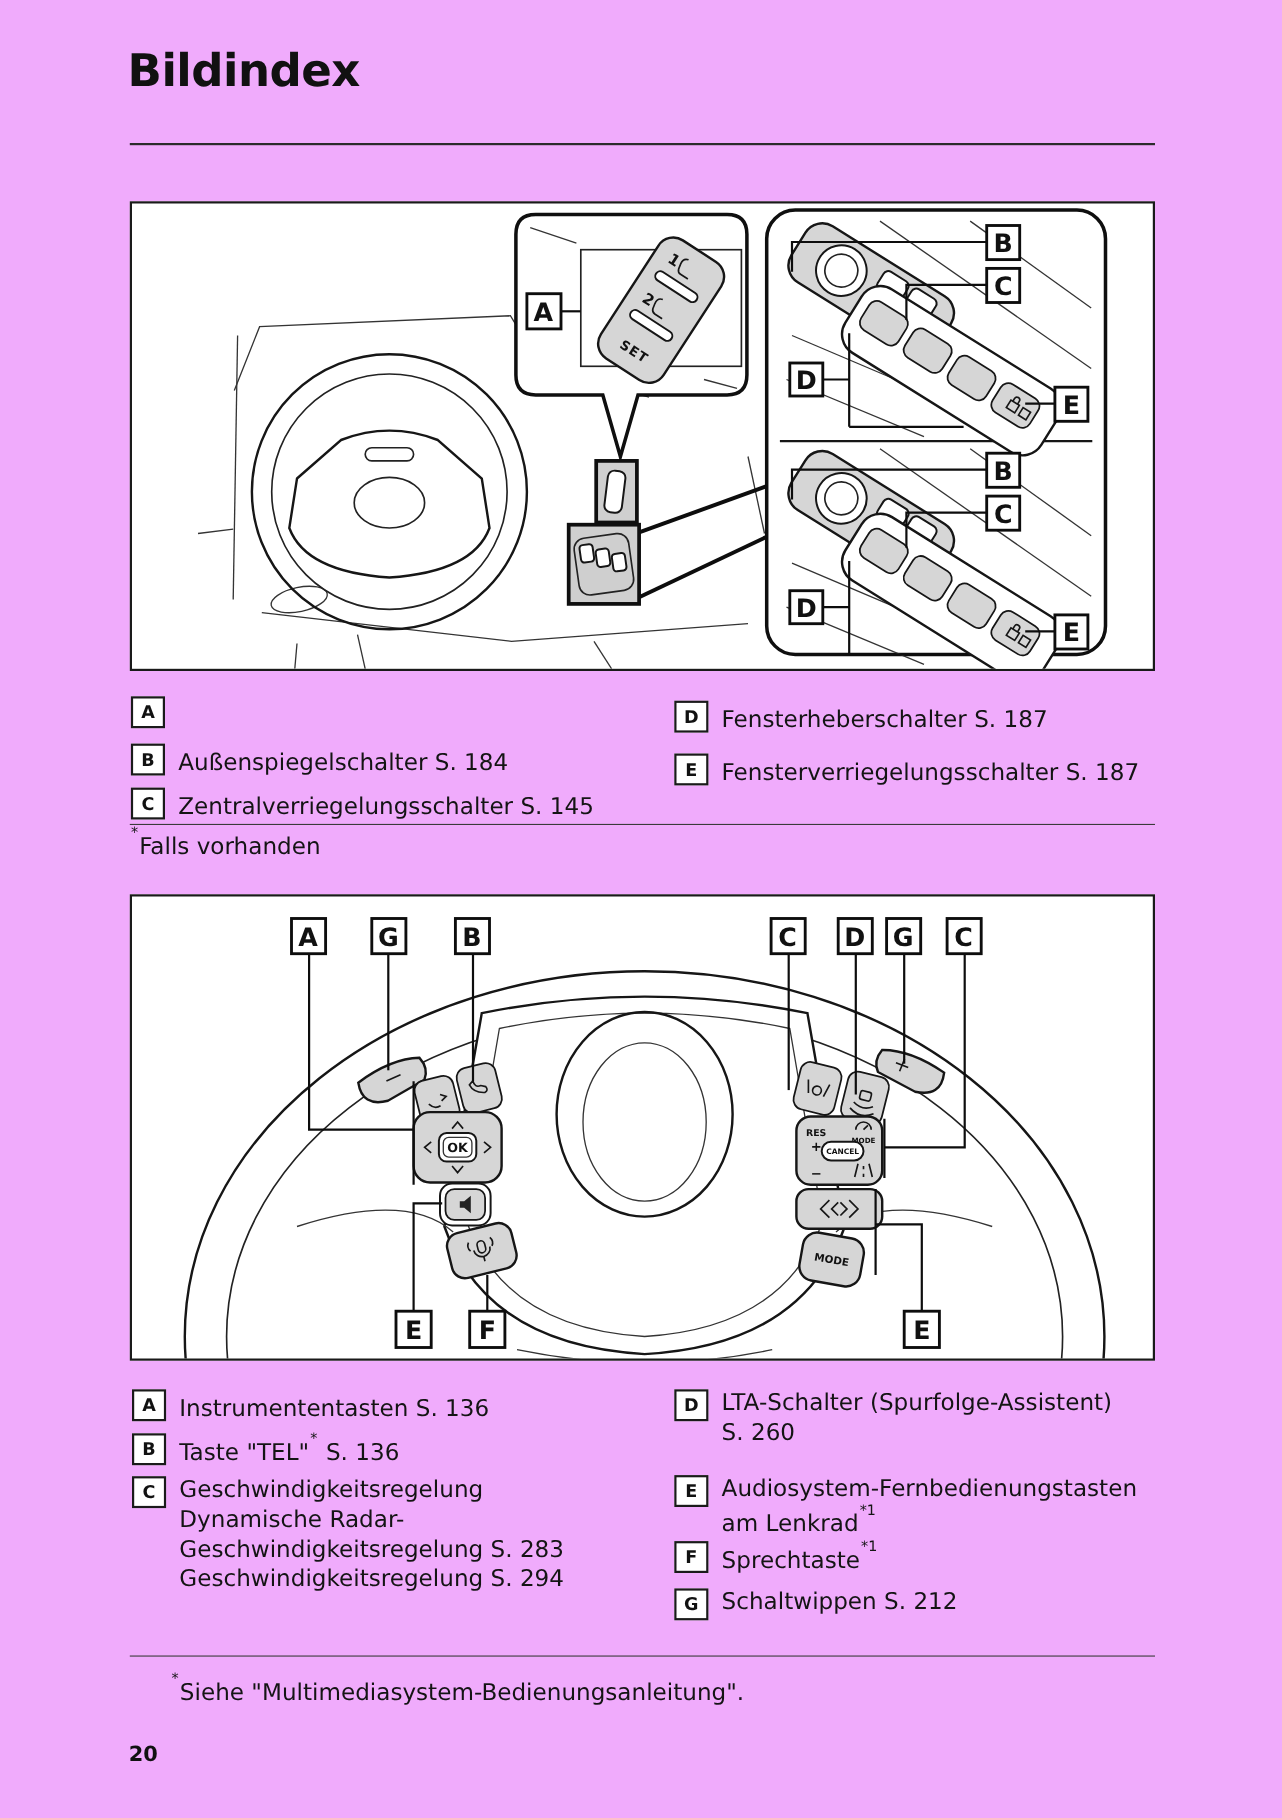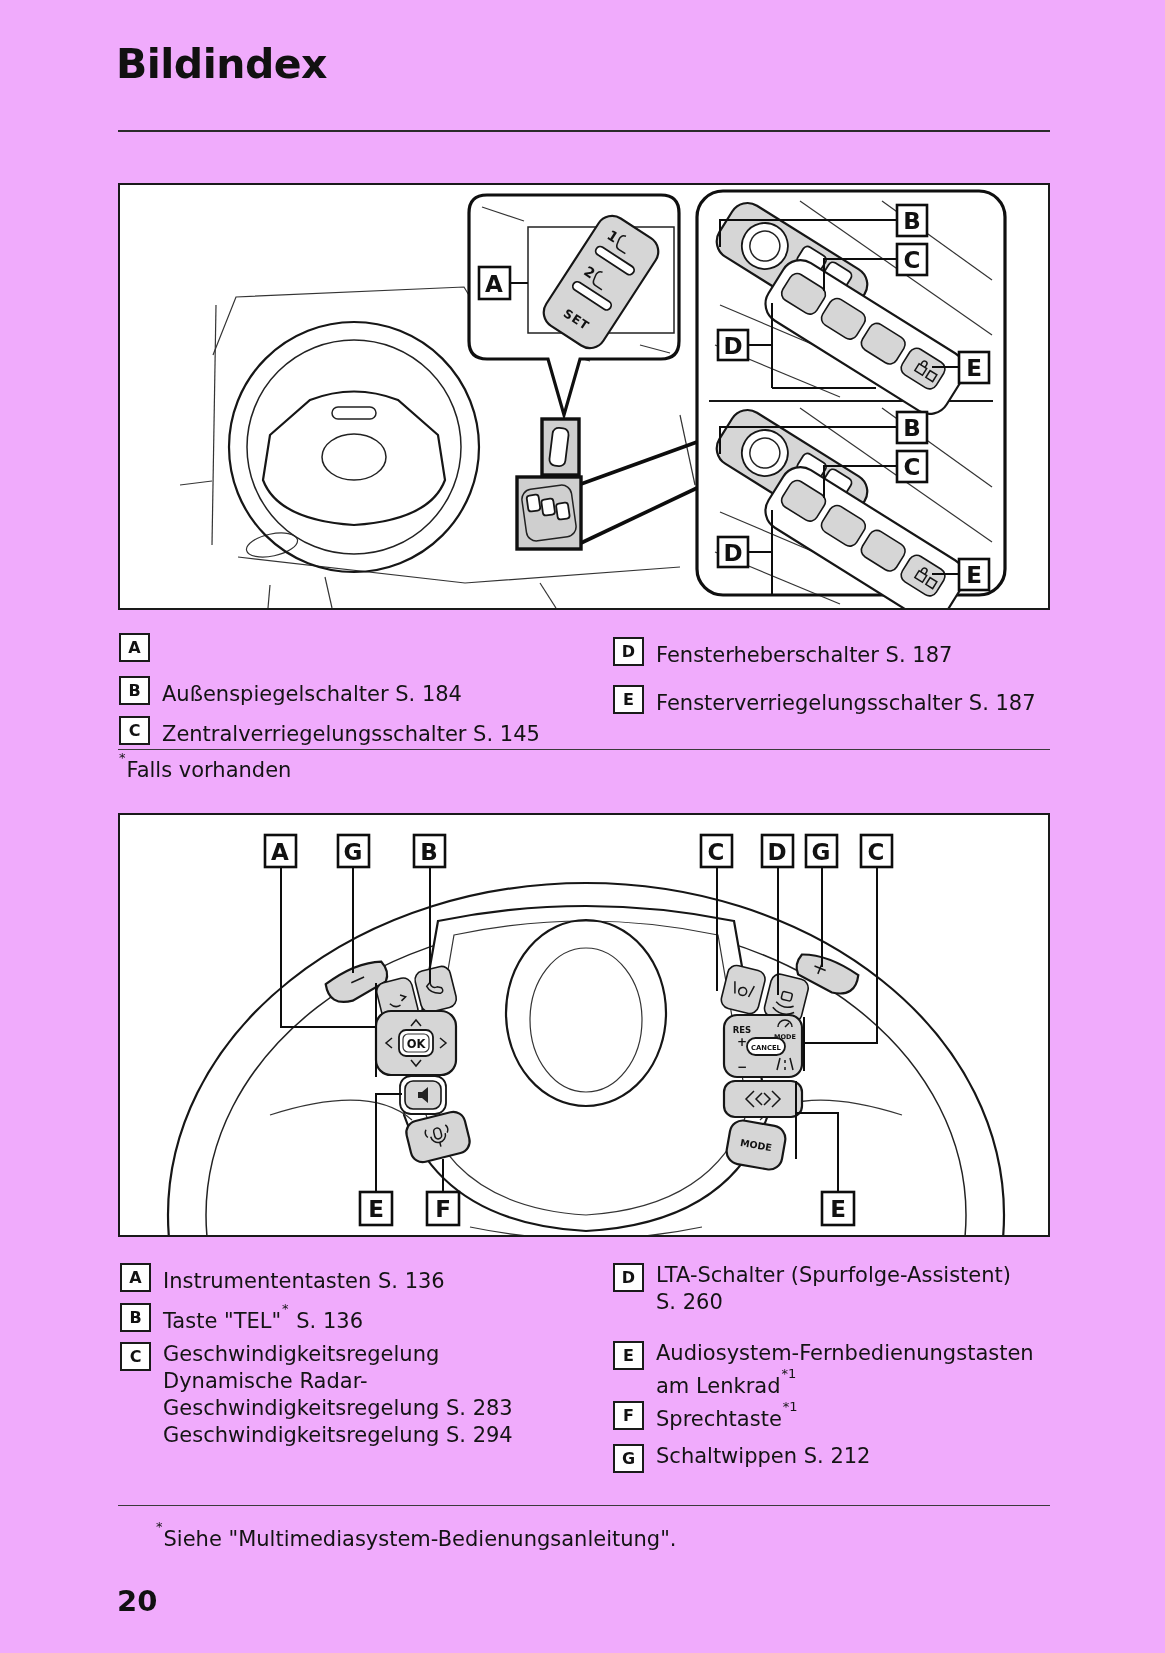--- a/index.html
+++ b/index.html
@@ -17,21 +17,21 @@
   .diagram{position:absolute;left:118px;width:932px;border:2px solid #1a1a1a;background:#fff;box-sizing:border-box;}
   .diagram1{top:183px;height:427px;}
   .diagram2{top:813px;height:424px;}
   .legend-row{position:absolute;display:flex;align-items:flex-start;font-size:21px;line-height:27px;color:#141414;}
   .lbox{flex:0 0 auto;width:27px;height:25px;border:2px solid #1a1a1a;display:flex;align-items:center;justify-content:center;
         font-size:16px;font-weight:bold;margin-right:12px;margin-top:1px;color:#111;background:#fff;}
   .ltext{white-space:nowrap;}
   .sup{font-size:13px;position:relative;top:-7px;margin:0 1px;}
   .note{position:absolute;left:118px;top:757px;font-size:21px;color:#141414;text-align:right;}
   .footnote{position:absolute;left:118px;top:1526px;font-size:21px;color:#141414;margin-left:37px;}
-  .pagenum{position:absolute;left:117px;top:1584px;font-size:29px;font-weight:bold;color:#111;}
+  .pagenum{position:absolute;left:117px;top:1584px;font-size:19px;font-weight:bold;color:#111;}
   svg{display:block;}
   svg text{font-family:"DejaVu Sans","Liberation Sans",sans-serif;fill:#111;}
   .s1{stroke:#343434;stroke-width:1.2;fill:none;}
   .s15{stroke:#222;stroke-width:1.5;fill:none;}
   .s2{stroke:#161616;stroke-width:2.2;fill:none;}
   .s2w{stroke:#161616;stroke-width:2.2;fill:#fff;}
   .s3{stroke:#0f0f0f;stroke-width:3.2;fill:#fff;}
   .gry{fill:#d6d6d6;stroke:#161616;stroke-width:2.2;}
   .gry16{fill:#d6d6d6;stroke:#161616;stroke-width:1.6;}
   .whi{fill:#fff;stroke:#161616;stroke-width:1.8;}

